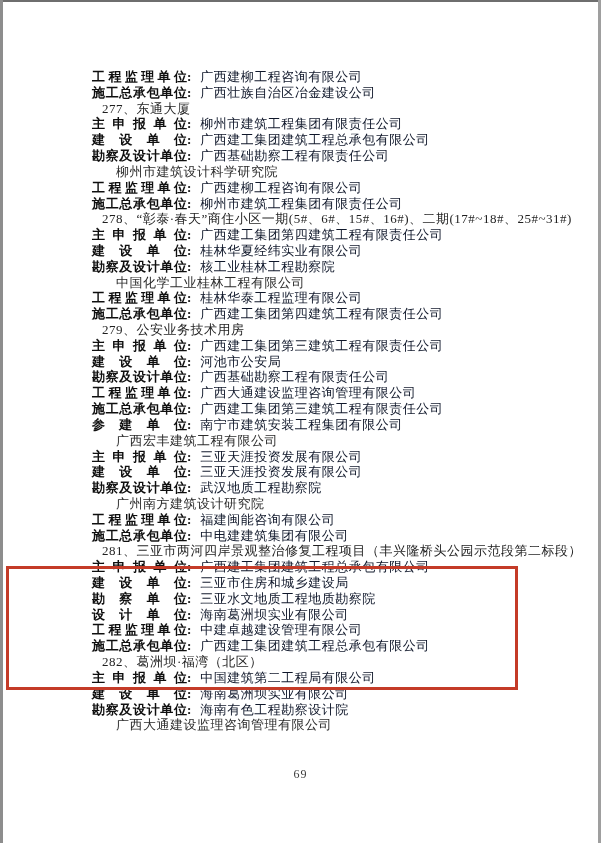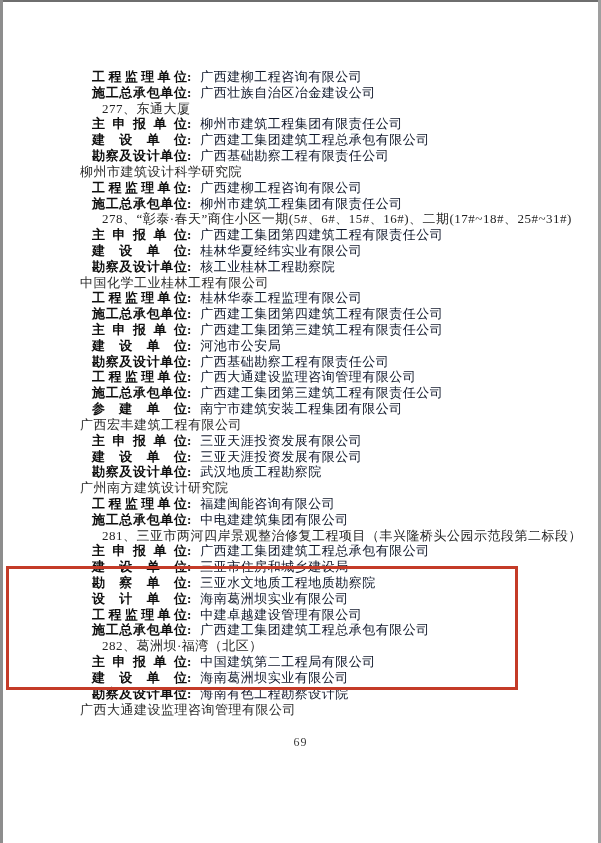--- a/index.html
+++ b/index.html
@@ -22,31 +22,31 @@
     font-size:13px; white-space:nowrap; color:#232323;
   }
   .line.heading { padding-left:102px; letter-spacing:0.5px; color:#1f1f1f; }
   .line.field   { padding-left:92px; }
   .lab {
     display:inline-flex; justify-content:space-between;
     width:95px; font-weight:bold; color:#0f0f0f; vertical-align:top;
   }
   .colon { font-weight:bold; color:#0f0f0f; }
   .val   { margin-left:9px; letter-spacing:0.5px; color:#0f172a; }
-  .line.cont { padding-left:80px; letter-spacing:0.5px; color:#2b2b2b; }
+  .line.cont { padding-left:80px; letter-spacing:0.5px; color:#2b2b2b;margin-left:36px; }
 
   .highlight-box {
     position:absolute; left:6px; top:566px;
     width:506px; height:118px;
     border:3px solid #c43b28;
     pointer-events:none;
   }
 
   .page-number {
-    position:absolute; top:735px; left:0; width:100%;
+    position:absolute; top:767px; left:0; width:100%;
     text-align:center; font-size:12px; color:#3a3a3a; letter-spacing:1px;
   }
 </style>
 </head>
 <body>
 
 <div class="page">
   <div class="edge-top"></div>
   <div class="edge-left"></div>
   <div class="edge-right"></div>
@@ -144,20 +144,21 @@
         </span><span class="colon">:</span><span class="val">桂林华泰工程监理有限公司</span></div>
       <div class="line field"><span class="lab">
           <span>施</span>
           <span>工</span>
           <span>总</span>
           <span>承</span>
           <span>包</span>
           <span>单</span>
           <span>位</span>
         </span><span class="colon">:</span><span class="val">广西建工集团第四建筑工程有限责任公司</span></div>
+      <div class="line heading">279、公安业务技术用房</div>
       <div class="line field"><span class="lab">
           <span>主</span>
           <span>申</span>
           <span>报</span>
           <span>单</span>
           <span>位</span>
         </span><span class="colon">:</span><span class="val">广西建工集团第三建筑工程有限责任公司</span></div>
       <div class="line field"><span class="lab">
           <span>建</span>
           <span>设</span>

